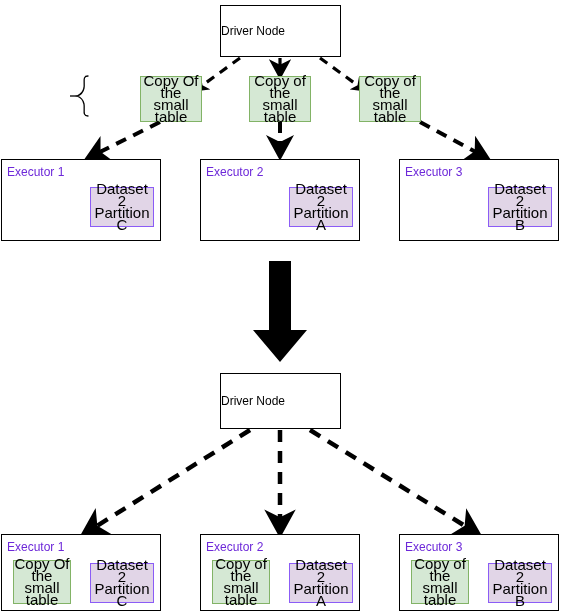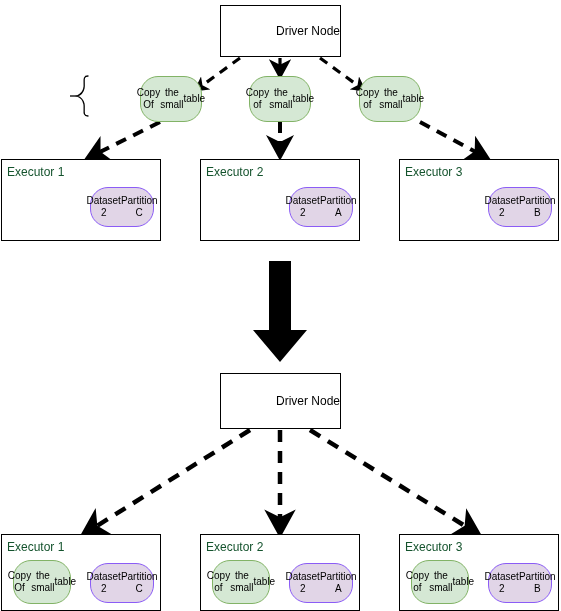--- a/index.html
+++ b/index.html
@@ -27,46 +27,46 @@
   }
   .node {
     position: absolute;
     box-sizing: border-box;
     border: 1px solid #000000;
     background: #ffffff;
   }
   .driver-node {
     display: flex;
     align-items: center;
-    justify-content: flex-end;
+    justify-content: flex-start;
     font-size: 12px;
     color: #000000;
   }
   .executor-box {
     background: #ffffff;
   }
   .executor-label {
     position: absolute;
     left: 5px;
     top: 5px;
     font-size: 12px;
-    color: #14532d;
+    color: #6d28d9;
     white-space: nowrap;
   }
   .chip {
     position: absolute;
     box-sizing: border-box;
     display: flex;
+    flex-direction: column;
     align-items: center;
     justify-content: center;
-    font-size: 10px;
+    font-size: 15px;
     line-height: 12px;
     color: #000000;
     text-align: center;
-    border-radius: 18px;
   }
   .chip-green {
     background: #d5e8d4;
     border: 1px solid #82b366;
   }
   .chip-purple {
     background: #e1d5e7;
     border: 1px solid #8b5cf6;
   }
   .chip span { display: block; }

